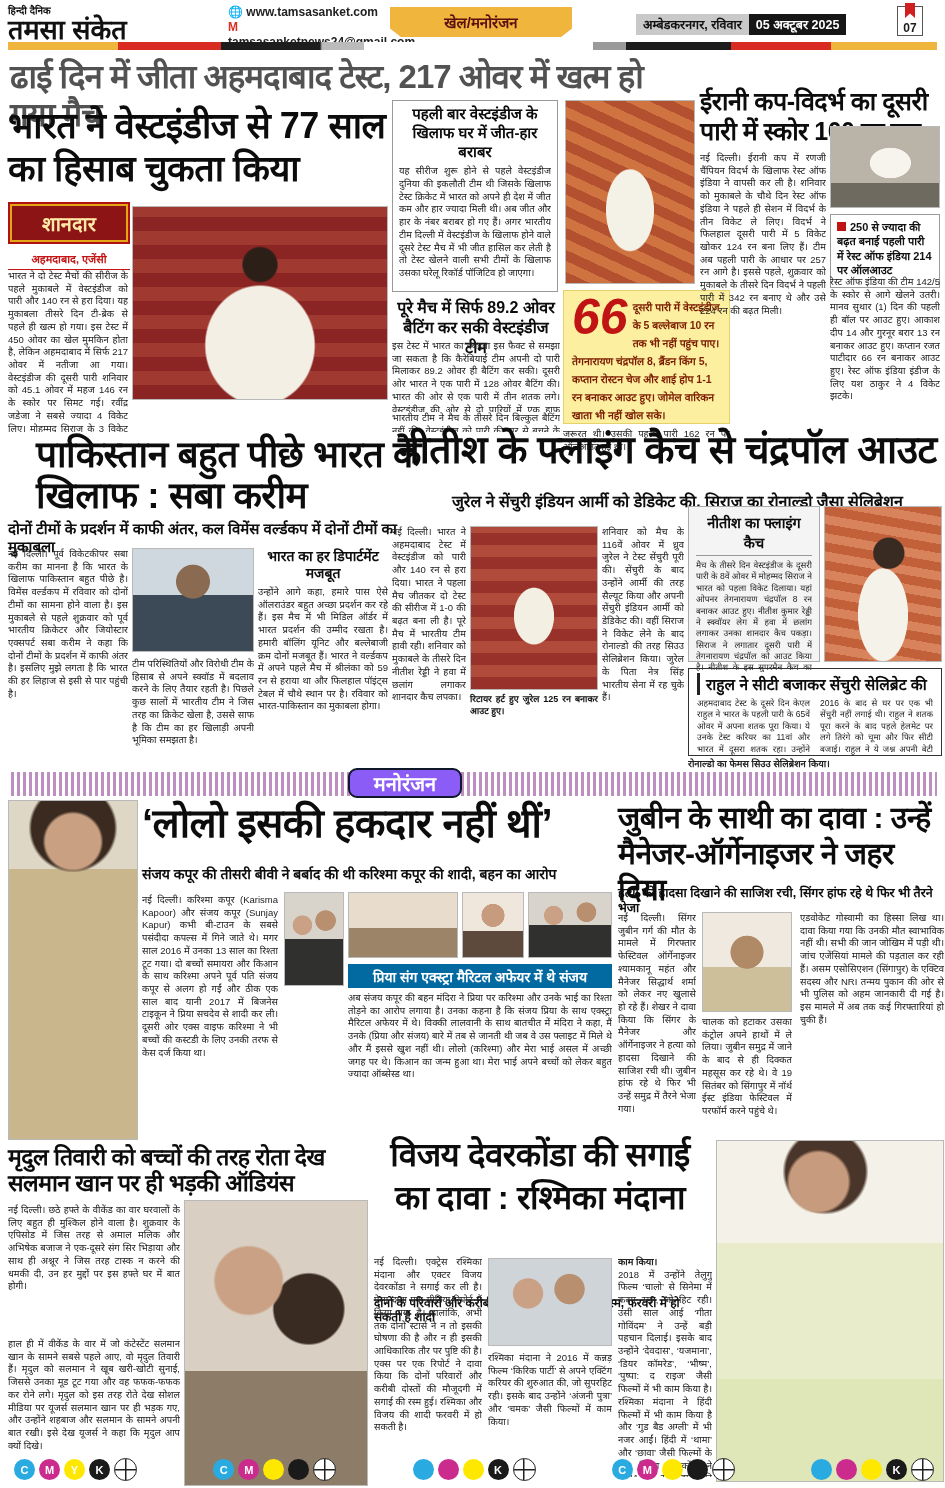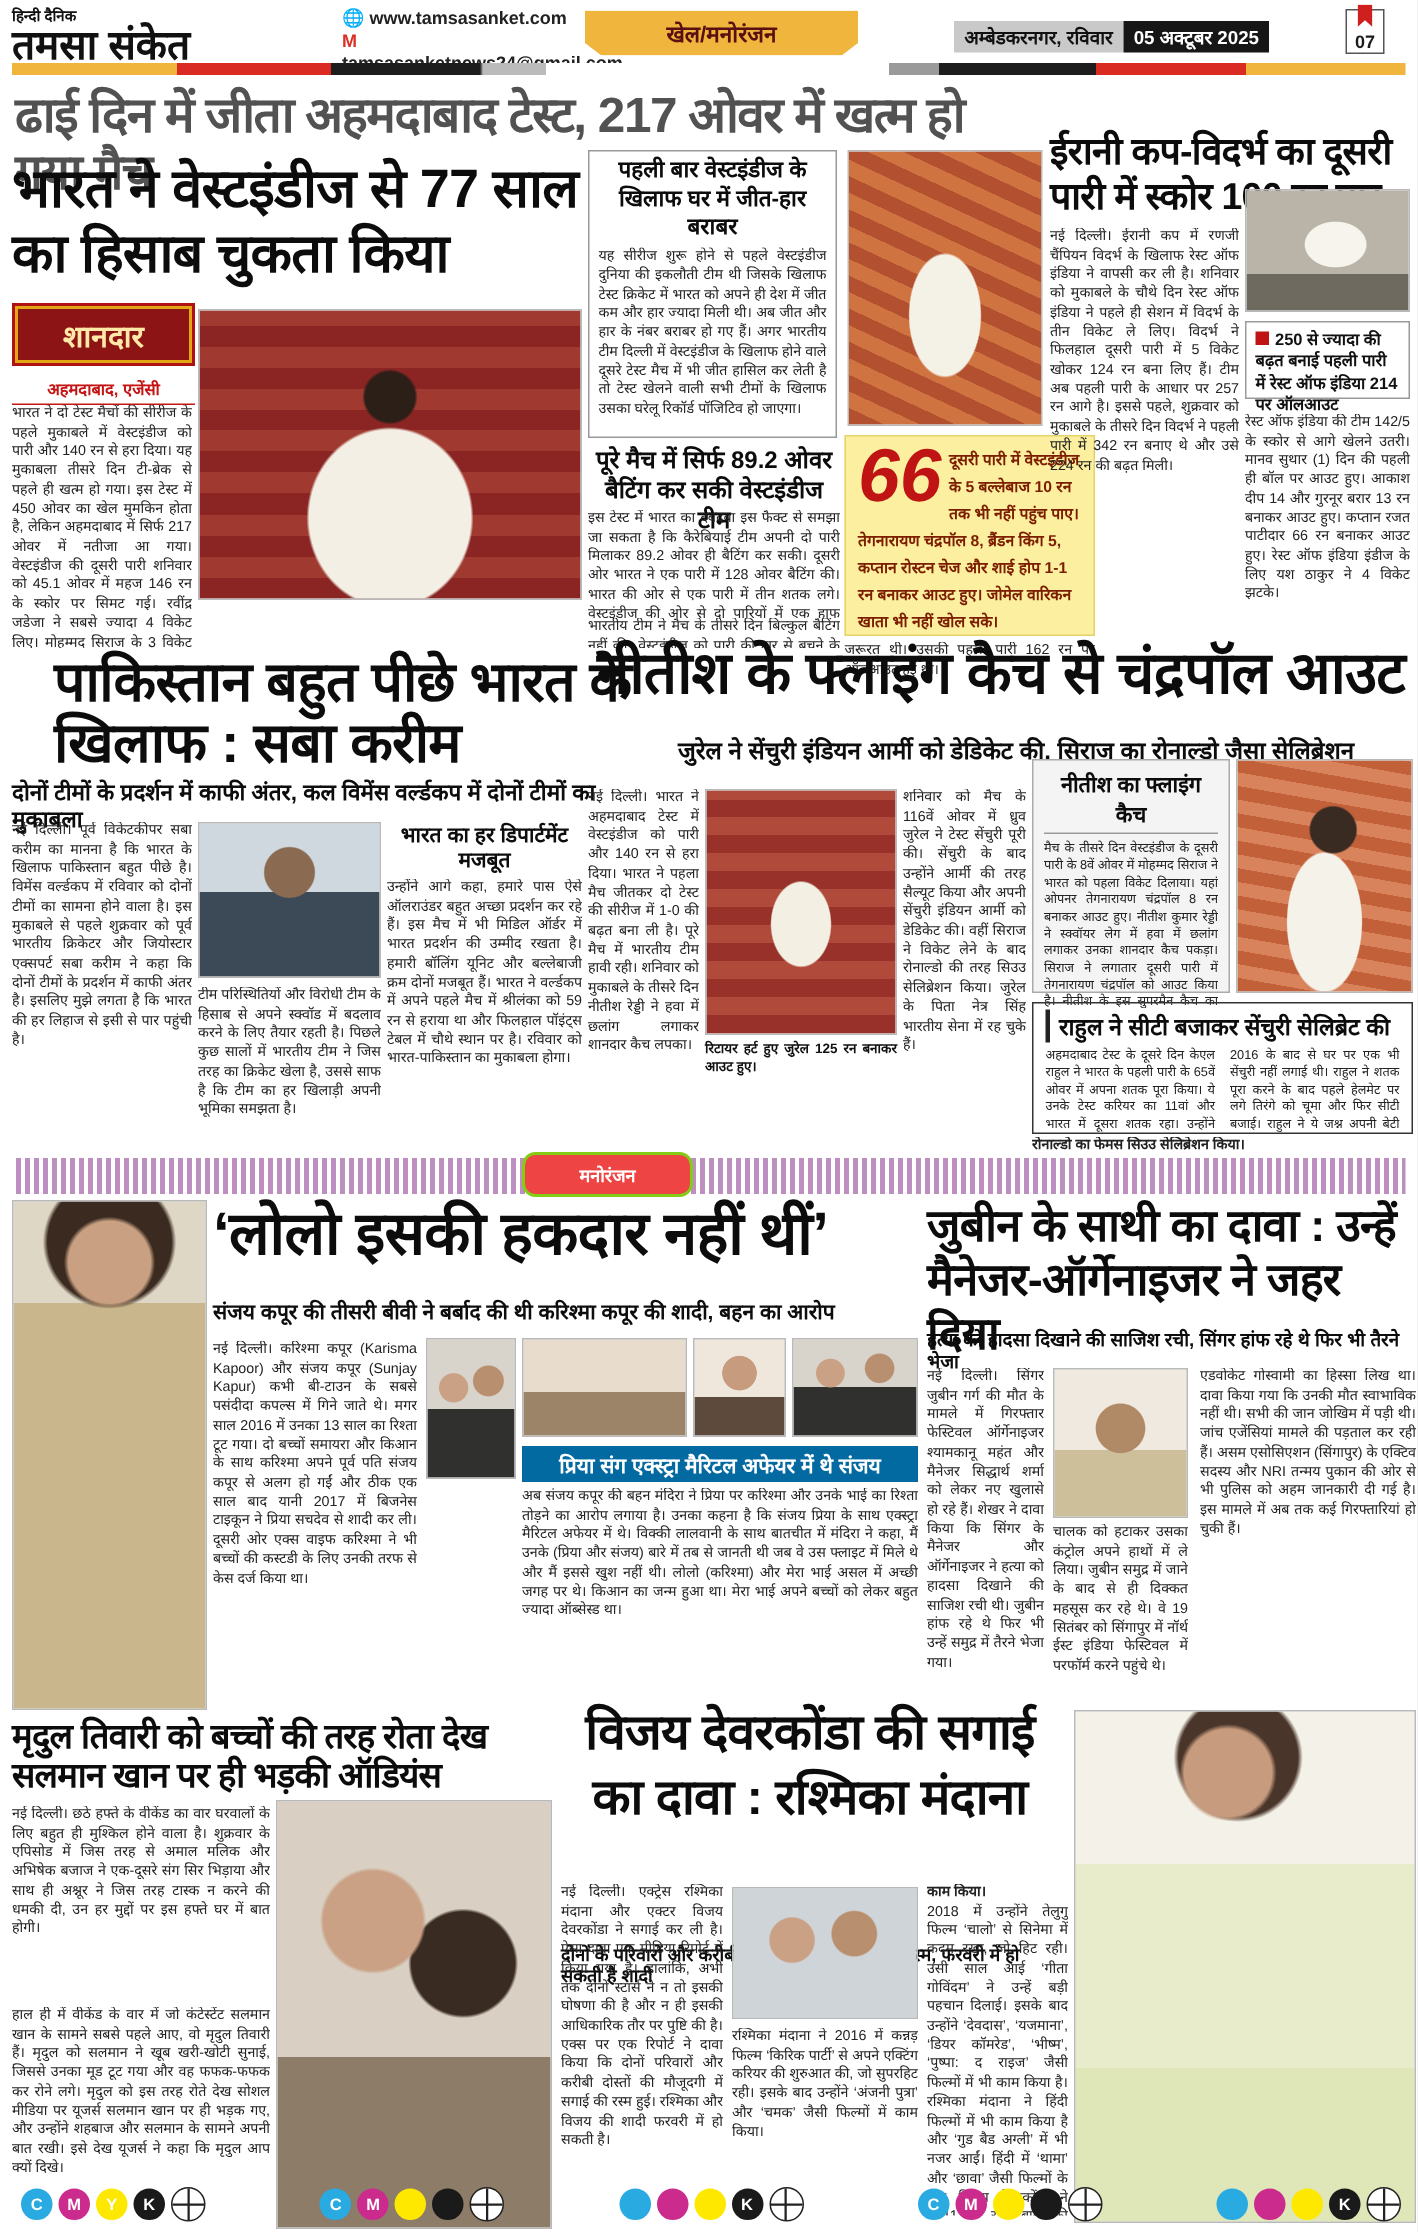--- a/index.html
+++ b/index.html
@@ -44,22 +44,22 @@
   .subhead{font-weight:800;font-size:15px;color:#0d0d0d;line-height:1.2;}
   .caption{font-weight:bold;font-size:9px;line-height:1.3;color:#111;text-align:justify;}
   .nbox{border:1px solid #aaa;background:#f4f4f4;padding:5px 7px;}
   .nbox-title{font-weight:800;font-size:14.5px;text-align:center;border-bottom:1px solid #999;
               padding-bottom:3px;margin-bottom:4px;color:#0c0c0c;}
   .rbox{border:1.5px solid #333;padding:4px 8px;}
   .rbox-title{font-weight:800;font-size:15.5px;color:#0c0c0c;border-left:3px solid #222;padding-left:6px;margin-bottom:3px;}
   .twocol{column-count:2;column-gap:10px;}
   
   .stripes{background:repeating-linear-gradient(90deg,#fff 0 3px,#bd8fc0 3px 6px);}
-  .ent-tab{background:#ef4444;color:#fff;font-weight:800;font-size:12px;border-radius:9px;
-           display:flex;align-items:center;justify-content:center;border:2px solid #84cc16;}
+  .ent-tab{background:#8b5cf6;color:#fff;font-weight:800;font-size:20px;border-radius:9px;
+           display:flex;align-items:center;justify-content:center;border:2px solid #0f172a;}
   .blackbar{background:#0369a1;color:#fff;font-weight:800;font-size:14px;display:flex;
             align-items:center;justify-content:center;}
   
   .pm{display:flex;gap:4px;align-items:center;}
   .dot{width:21px;height:21px;border-radius:50%;display:flex;align-items:center;justify-content:center;
        font-size:11px;font-weight:bold;color:#fff;}
   .dc{background:#29abe2;} .dm{background:#cc2b8e;} .dy{background:#ffe800;color:#fff;} .dk{background:#1a1a1a;}
   .reg{width:21px;height:21px;border-radius:50%;border:1.5px solid #222;background:
        linear-gradient(#222,#222) center/100% 1.5px no-repeat,
        linear-gradient(#222,#222) center/1.5px 100% no-repeat,#fff;}
@@ -144,21 +144,21 @@
   <div class="abs photo ph-orange" style="left:565px;top:100px;width:130px;height:184px;"></div>
   <div class="abs statbox" style="left:563px;top:290px;width:167px;height:134px;">
     <span class="statnum">66</span>
     <span class="stattxt">दूसरी पारी में वेस्टइंडीज के 5 बल्लेबाज 10 रन तक भी नहीं पहुंच पाए। तेगनारायण चंद्रपॉल 8, ब्रैंडन किंग 5, कप्तान रोस्टन चेज और शाई होप 1-1 रन बनाकर आउट हुए। जोमेल वारिकन खाता भी नहीं खोल सके।</span>
   </div>
   <div class="abs bt" style="left:563px;top:428px;width:167px;height:26px;">जरूरत थी। उसकी पहली पारी 162 रन पर ऑलआउट हुई थी।</div>
 
   <div class="abs hl irani-hl" style="left:700px;top:86px;width:240px;height:60px;">ईरानी कप-विदर्भ का दूसरी पारी में स्कोर 100 रन पार</div>
   <div class="abs bt" style="left:700px;top:152px;width:126px;height:278px;">नई दिल्ली। ईरानी कप में रणजी चैंपियन विदर्भ के खिलाफ रेस्ट ऑफ इंडिया ने वापसी कर ली है। शनिवार को मुकाबले के चौथे दिन रेस्ट ऑफ इंडिया ने पहले ही सेशन में विदर्भ के तीन विकेट ले लिए। विदर्भ ने फिलहाल दूसरी पारी में 5 विकेट खोकर 124 रन बना लिए हैं। टीम अब पहली पारी के आधार पर 257 रन आगे है। इससे पहले, शुक्रवार को मुकाबले के तीसरे दिन विदर्भ ने पहली पारी में 342 रन बनाए थे और उसे 224 रन की बढ़त मिली।</div>
   <div class="abs photo ph-bowler" style="left:830px;top:126px;width:110px;height:82px;"></div>
-  <div class="abs hibox" style="left:830px;top:214px;width:110px;height:52px;">
+  <div class="abs hibox" style="left:830px;top:214px;width:110px;height:74px;">
     <span class="redsq"></span><span>250 से ज्यादा की बढ़त बनाई पहली पारी में रेस्ट ऑफ इंडिया 214 पर ऑलआउट</span>
   </div>
   <div class="abs bt" style="left:830px;top:276px;width:110px;height:154px;">रेस्ट ऑफ इंडिया की टीम 142/5 के स्कोर से आगे खेलने उतरी। मानव सुथार (1) दिन की पहली ही बॉल पर आउट हुए। आकाश दीप 14 और गुरनूर बरार 13 रन बनाकर आउट हुए। कप्तान रजत पाटीदार 66 रन बनाकर आउट हुए। रेस्ट ऑफ इंडिया इंडीज के लिए यश ठाकुर ने 4 विकेट झटके।</div>
 
   <div class="abs hl" style="left:8px;top:434px;width:390px;height:84px;font-size:37px;line-height:1.12;margin-left:28px;">पाकिस्तान बहुत पीछे भारत के खिलाफ : सबा करीम</div>
   <div class="abs subhead" style="left:8px;top:520px;width:440px;height:22px;">दोनों टीमों के प्रदर्शन में काफी अंतर, कल विमेंस वर्ल्डकप में दोनों टीमों का मुकाबला</div>
   <div class="abs bt" style="left:8px;top:548px;width:120px;height:214px;">नई दिल्ली। पूर्व विकेटकीपर सबा करीम का मानना है कि भारत के खिलाफ पाकिस्तान बहुत पीछे है। विमेंस वर्ल्डकप में रविवार को दोनों टीमों का सामना होने वाला है। इस मुकाबले से पहले शुक्रवार को पूर्व भारतीय क्रिकेटर और जियोस्टार एक्सपर्ट सबा करीम ने कहा कि दोनों टीमों के प्रदर्शन में काफी अंतर है। इसलिए मुझे लगता है कि भारत की हर लिहाज से इसी से पार पहुंची है।</div>
   <div class="abs photo ph-suit" style="left:132px;top:548px;width:122px;height:104px;"></div>
   <div class="abs bt" style="left:132px;top:658px;width:122px;height:104px;">टीम परिस्थितियों और विरोधी टीम के हिसाब से अपने स्क्वॉड में बदलाव करने के लिए तैयार रहती है। पिछले कुछ सालों में भारतीय टीम ने जिस तरह का क्रिकेट खेला है, उससे साफ है कि टीम का हर खिलाड़ी अपनी भूमिका समझता है।</div>
   <div class="abs subhead center" style="left:258px;top:548px;width:130px;height:34px;font-size:14px;">भारत का हर डिपार्टमेंट मजबूत</div>

